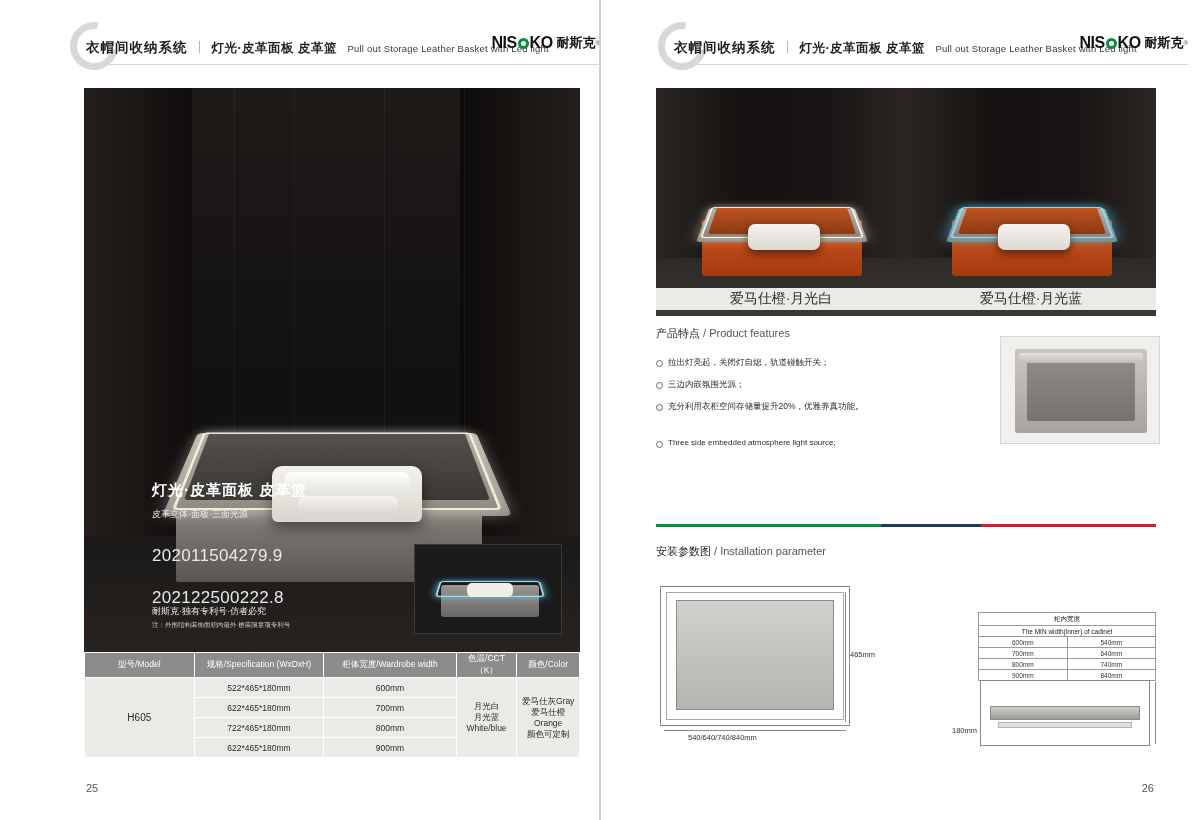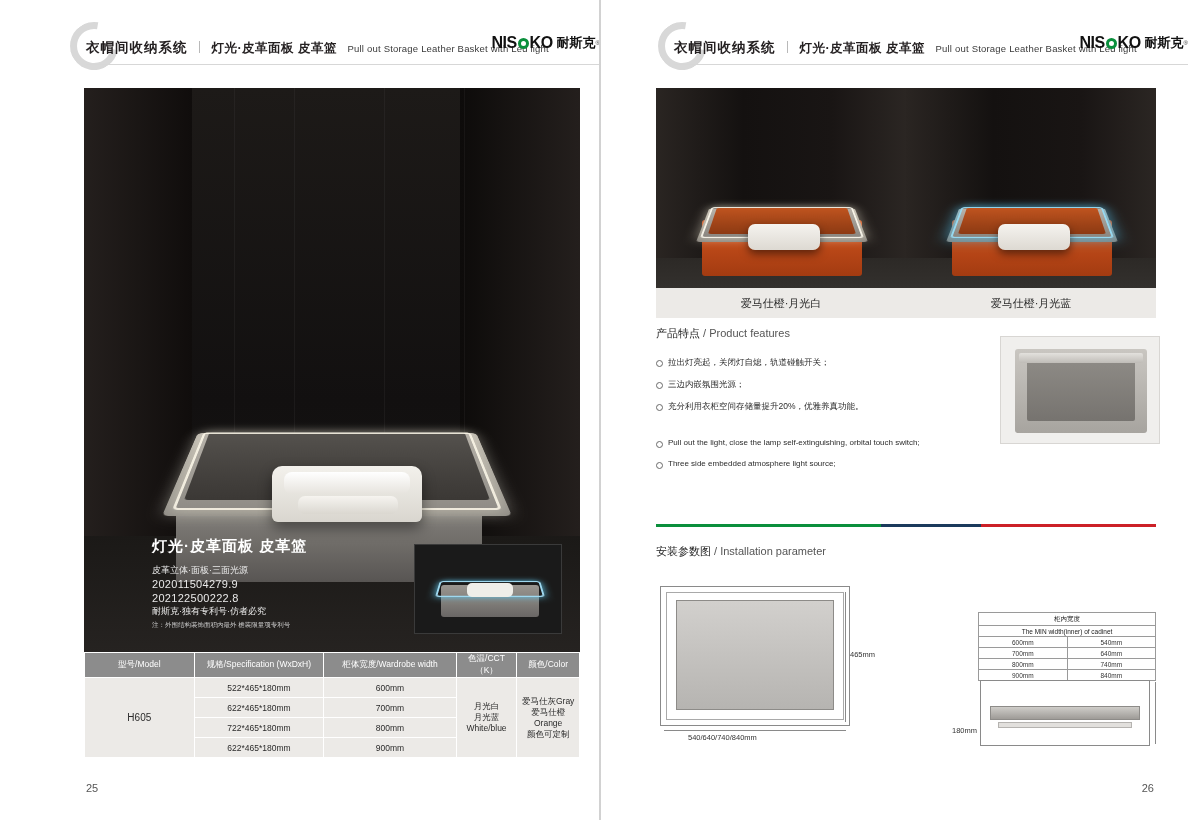--- a/index.html
+++ b/index.html
@@ -105,21 +105,21 @@
     content:""; position:absolute; left:26px; top:30px; width:100px; height:18px;
     background:linear-gradient(to bottom,#f6f4f0,#dad7d0); border-radius:7px;
   }
 
   
   .cap {
     position:absolute; left:68px; bottom:26px; color:#fff;
   }
   .cap-title { font-size:15px; font-weight:bold; letter-spacing:1px; margin-bottom:8px; }
   .cap-line { font-size:9px; line-height:13px; color:#e9e9e9; }
-  .cap-line.big { font-size:11px; line-height:14px; letter-spacing:0.3px; }
+  .cap-line.big { font-size:17px; line-height:14px; letter-spacing:0.3px;margin-top:28px; }
   .cap-note { font-size:6.5px; color:#c9c9c9; margin-top:3px; }
 
   
   .inset {
     position:absolute; right:18px; bottom:22px; width:148px; height:90px;
     background:#1a1a1a; border:1px solid #3a3a3a; overflow:hidden;
   }
   .ins-drawer { position:absolute; left:20px; top:26px; width:110px; height:48px; }
   .ins-box { position:absolute; left:6px; top:14px; width:98px; height:32px;
     background:linear-gradient(to bottom,#9a9690,#6a6765); border-radius:3px;}
@@ -170,21 +170,21 @@
     box-shadow:0 0 14px 3px rgba(255,248,225,0.45);
     transform:perspective(260px) rotateX(50deg); transform-origin:50% 100%; }
   .rp-led-b { position:absolute; left:4px; top:2px; width:164px; height:56px;
     border:2.5px solid rgba(150,220,245,0.95); border-radius:4px;
     box-shadow:0 0 16px 4px rgba(90,195,235,0.6);
     transform:perspective(260px) rotateX(50deg); transform-origin:50% 100%; }
   .rp-towel { position:absolute; left:52px; top:44px; width:72px; height:26px;
     background:linear-gradient(to bottom,#f5f3ef,#ddd9d2); border-radius:7px;
     box-shadow:0 4px 8px rgba(0,0,0,0.5); }
   .rcap {
-    position:absolute; height:30px; background:#eceae7; font-size:11px;
+    position:absolute; height:22px; background:#eceae7; font-size:14px;
     display:flex; align-items:center; justify-content:center; color:#2b2b2b;
   }
   .rcap.a { left:656px; top:288px; width:250px; }
   .rcap.b { left:906px; top:288px; width:250px; }
 
   
   .sec-title { position:absolute; font-size:11px; color:#1d1d1d; }
   .sec-title .en { color:#555; font-weight:normal; }
   .feat-list { position:absolute; left:656px; top:356px; width:420px; }
   .feat {
@@ -394,21 +394,20 @@
     <span class="en">/ Product features</span>
   </div>
 
   <div class="feat-list">
     <div class="feat">拉出灯亮起，关闭灯自熄，轨道碰触开关；</div>
     <div class="feat">三边内嵌氛围光源；</div>
     <div class="feat">充分利用衣柜空间存储量提升20%，优雅养真功能。</div>
   </div>
 
   <div class="feat-list" style="top:437px;">
-    <div class="feat feat-en">Pull out the light, close the lamp self-extinguishing, orbital touch switch;</div>
     <div class="feat feat-en">Three side embedded atmosphere light source;</div>
   </div>
 
   <div class="prodbox">
     <div class="pb-outer"></div>
     <div class="pb-inner"></div>
     <div class="pb-lip"></div>
   </div>
 
   <div class="inst-accent">

